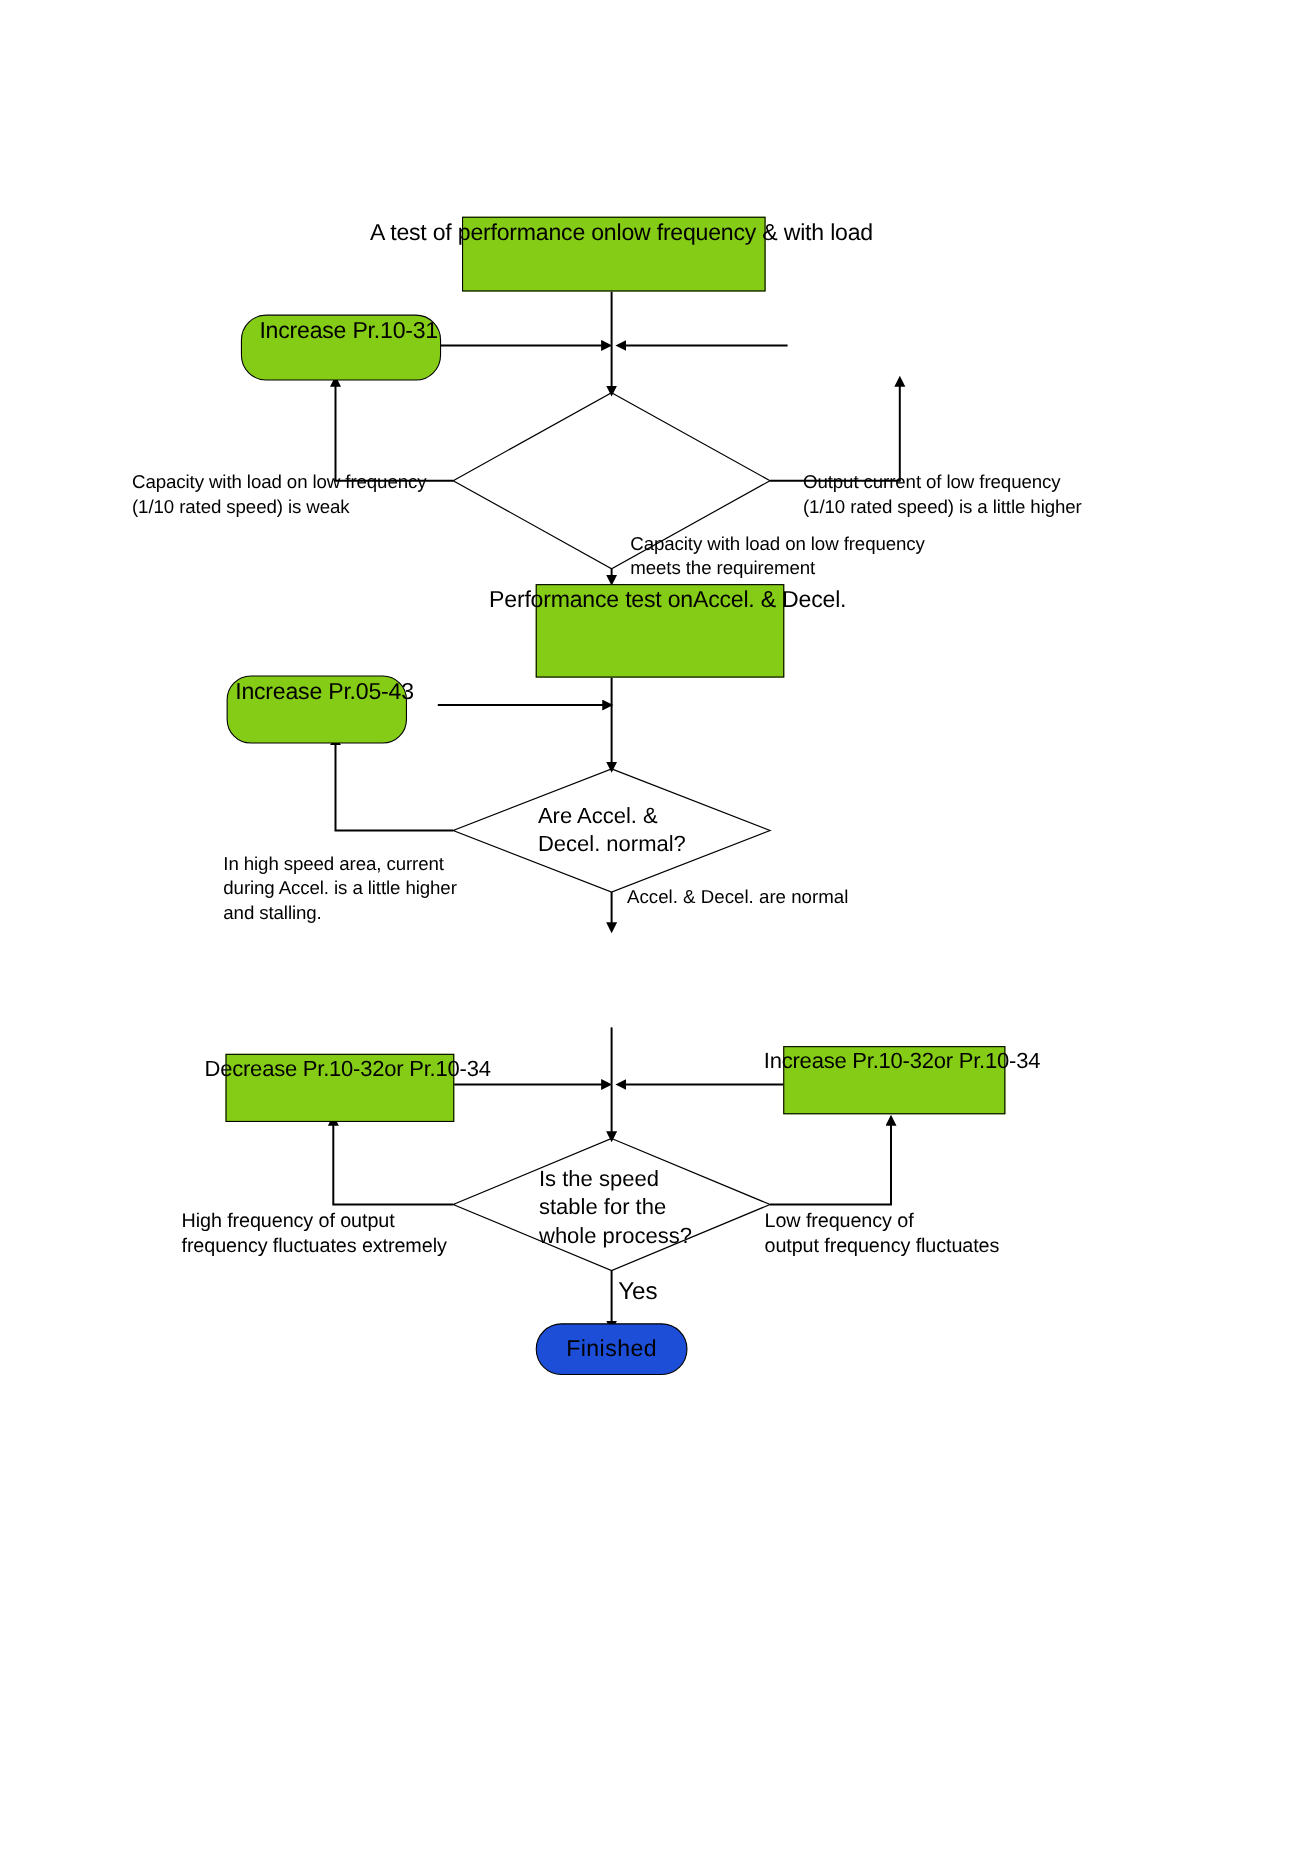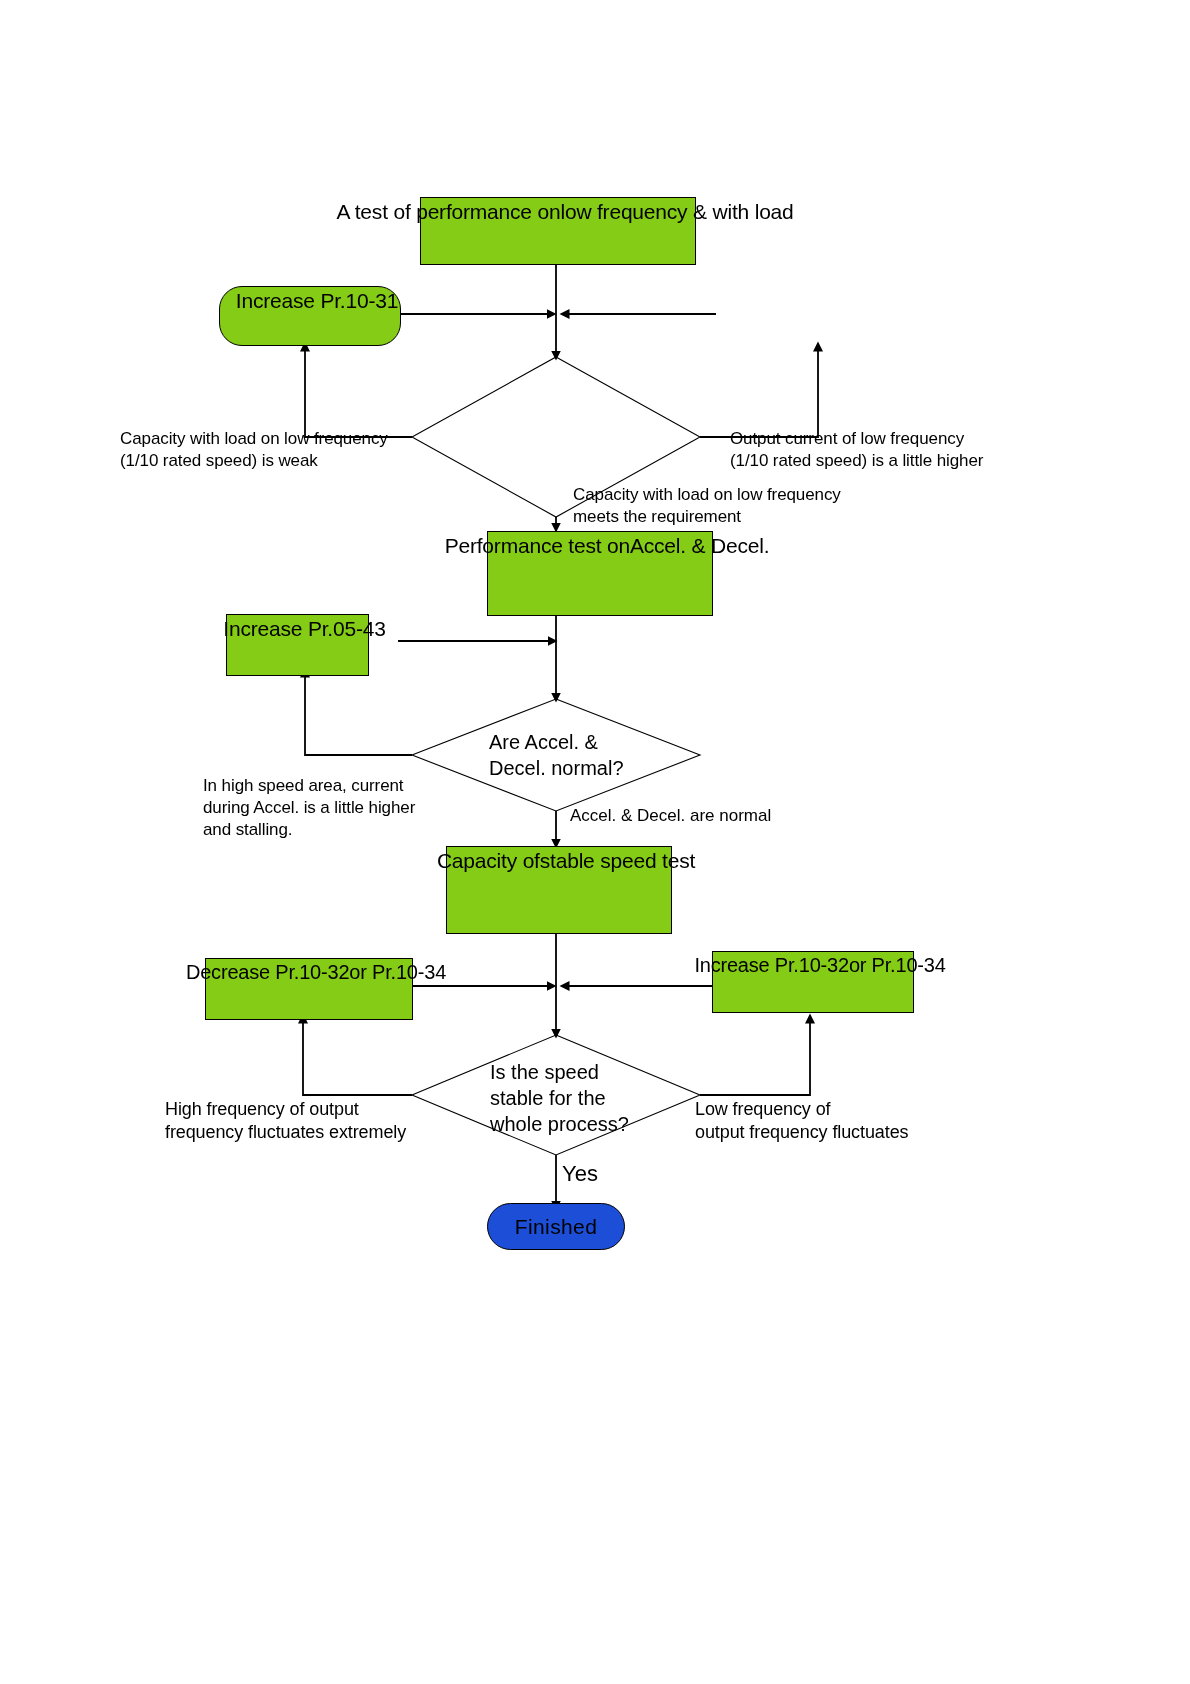--- a/index.html
+++ b/index.html
@@ -174,33 +174,29 @@
     <div class="line">Increase Pr.10-31</div>
   </div>
 
 
 
   <div class="node proc" style="left:452px; top:531px; width:226px; height:85px;margin-left:35px;">
     <div class="line">Performance test on</div>
     <div class="line">Accel. &amp; Decel.</div>
   </div>
 
-  <div class="node proc" style="left:226px; top:614px; width:143px; height:62px;">
+  <div class="node proc" style="left:206px; top:614px; width:164px; height:62px;border-radius:22px;">
     <div class="line">Increase Pr.05-43</div>
   </div>
 
   <div class="diamond-label" style="left:489px; top:719px; width:170px; height:72px;">
     <div class="line">Are Accel. &amp;</div>
     <div class="line">Decel. normal?</div>
   </div>
 
-  <div class="node proc" style="left:446px; top:846px; width:226px; height:88px;">
-    <div class="line">Capacity of</div>
-    <div class="line">stable speed test</div>
-  </div>
 
   <div class="node proc small" style="left:205px; top:958px; width:208px; height:62px;">
     <div class="line">Decrease Pr.10-32</div>
     <div class="line">or Pr.10-34</div>
   </div>
 
   <div class="node proc small" style="left:712px; top:951px; width:202px; height:62px;">
     <div class="line">Increase Pr.10-32</div>
     <div class="line">or Pr.10-34</div>
   </div>

